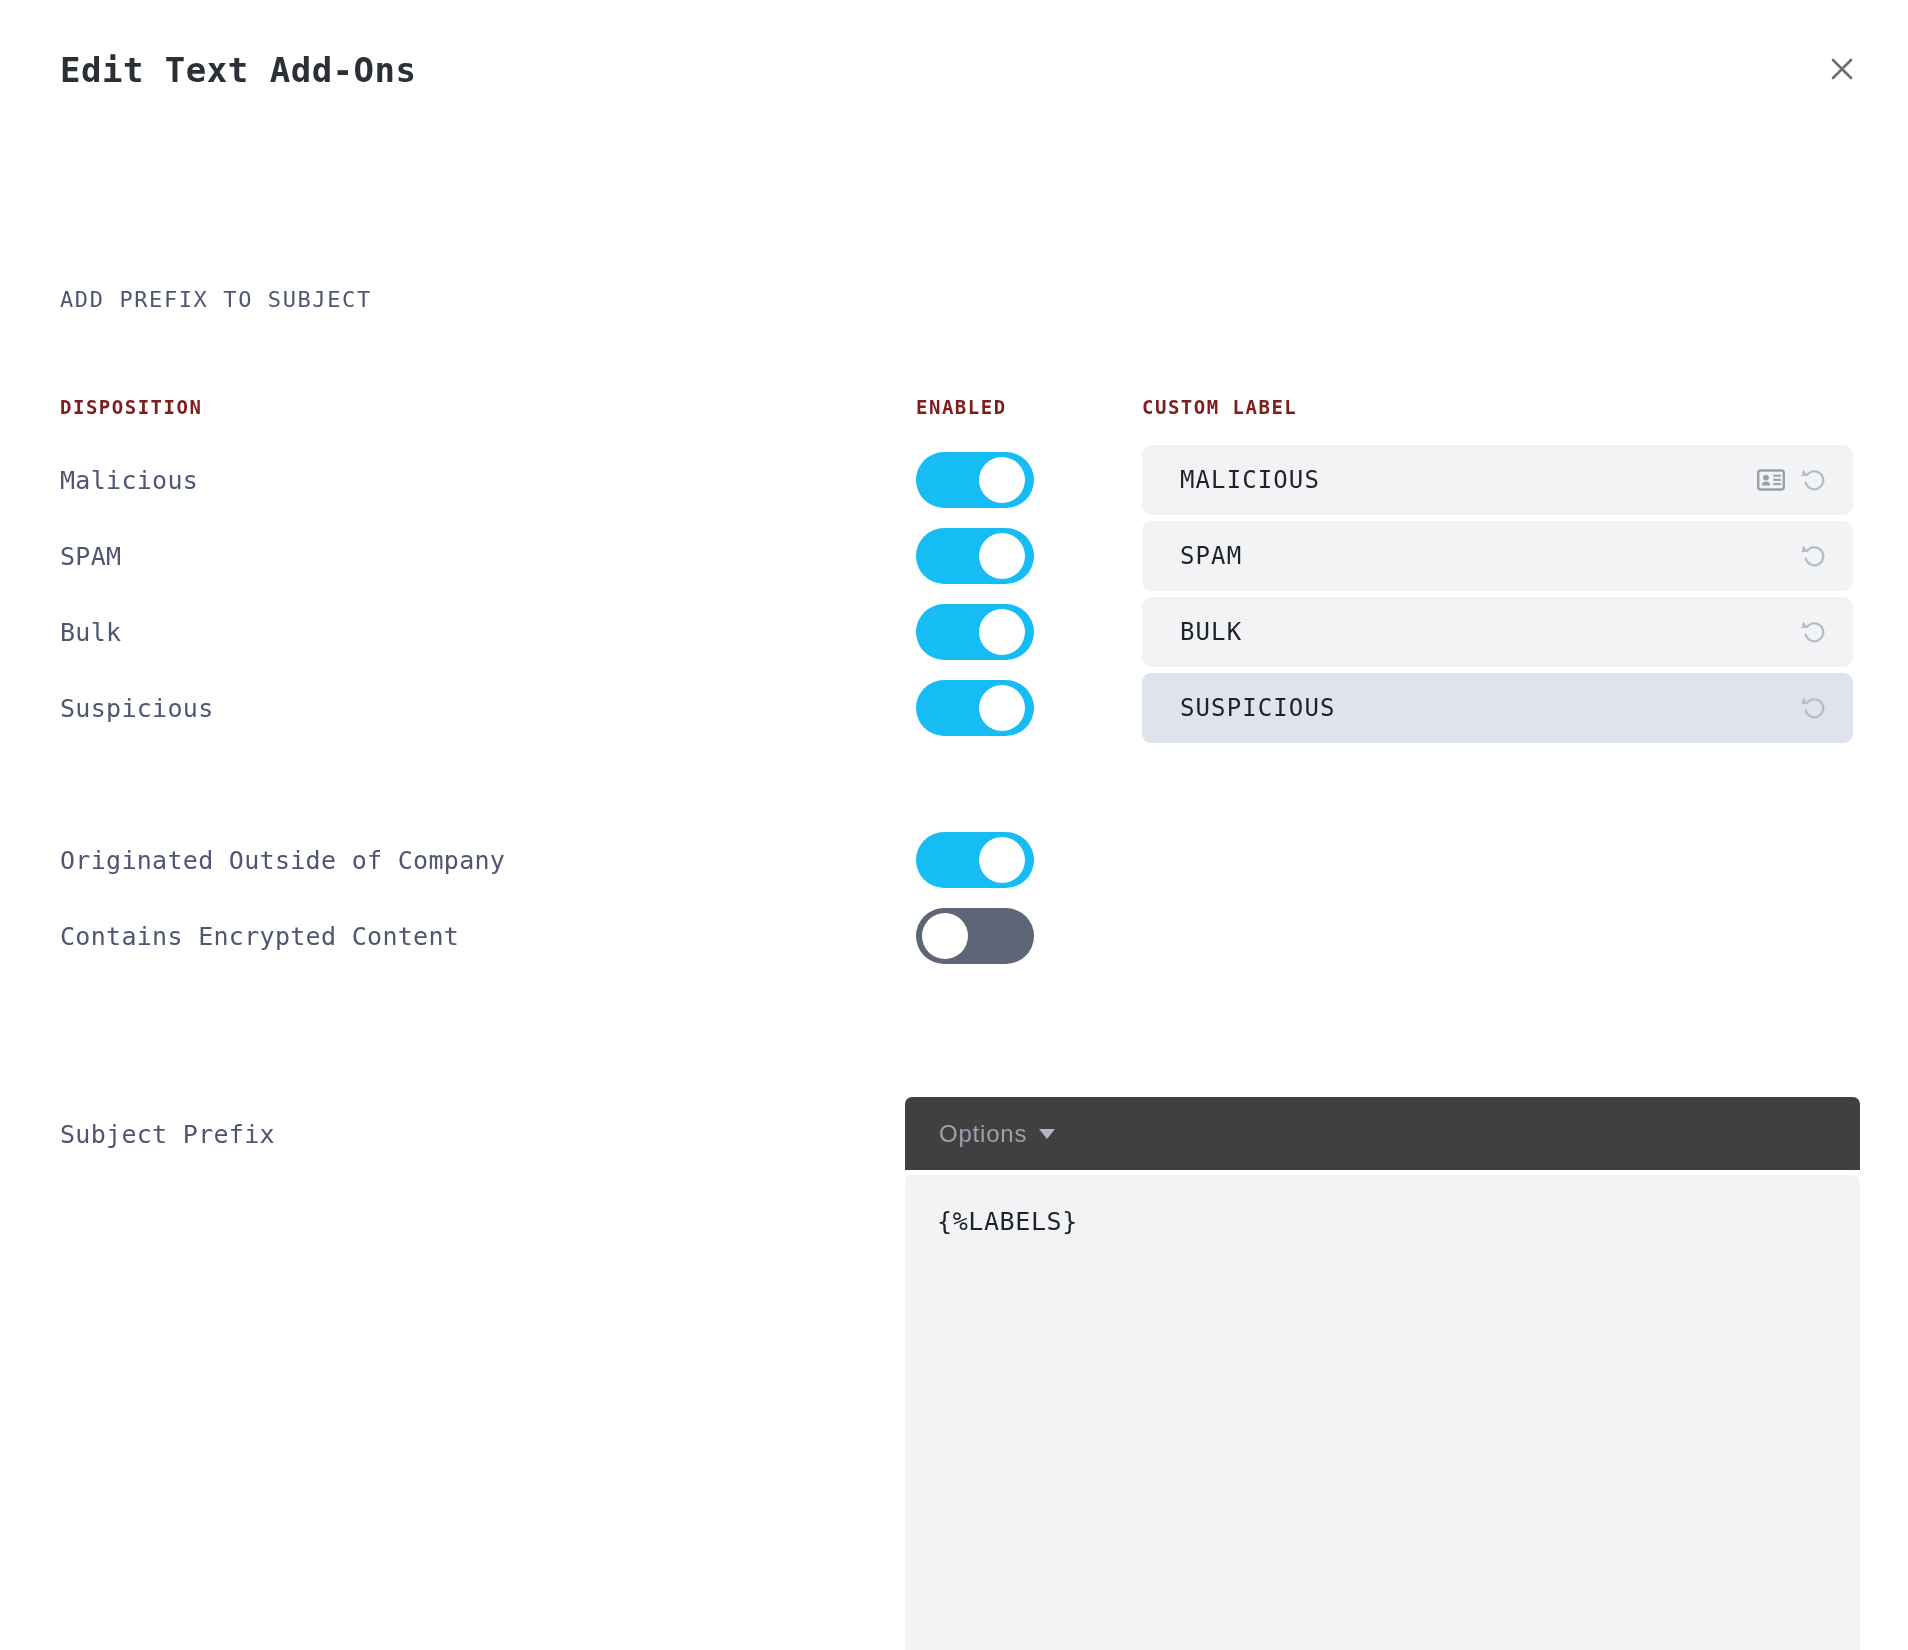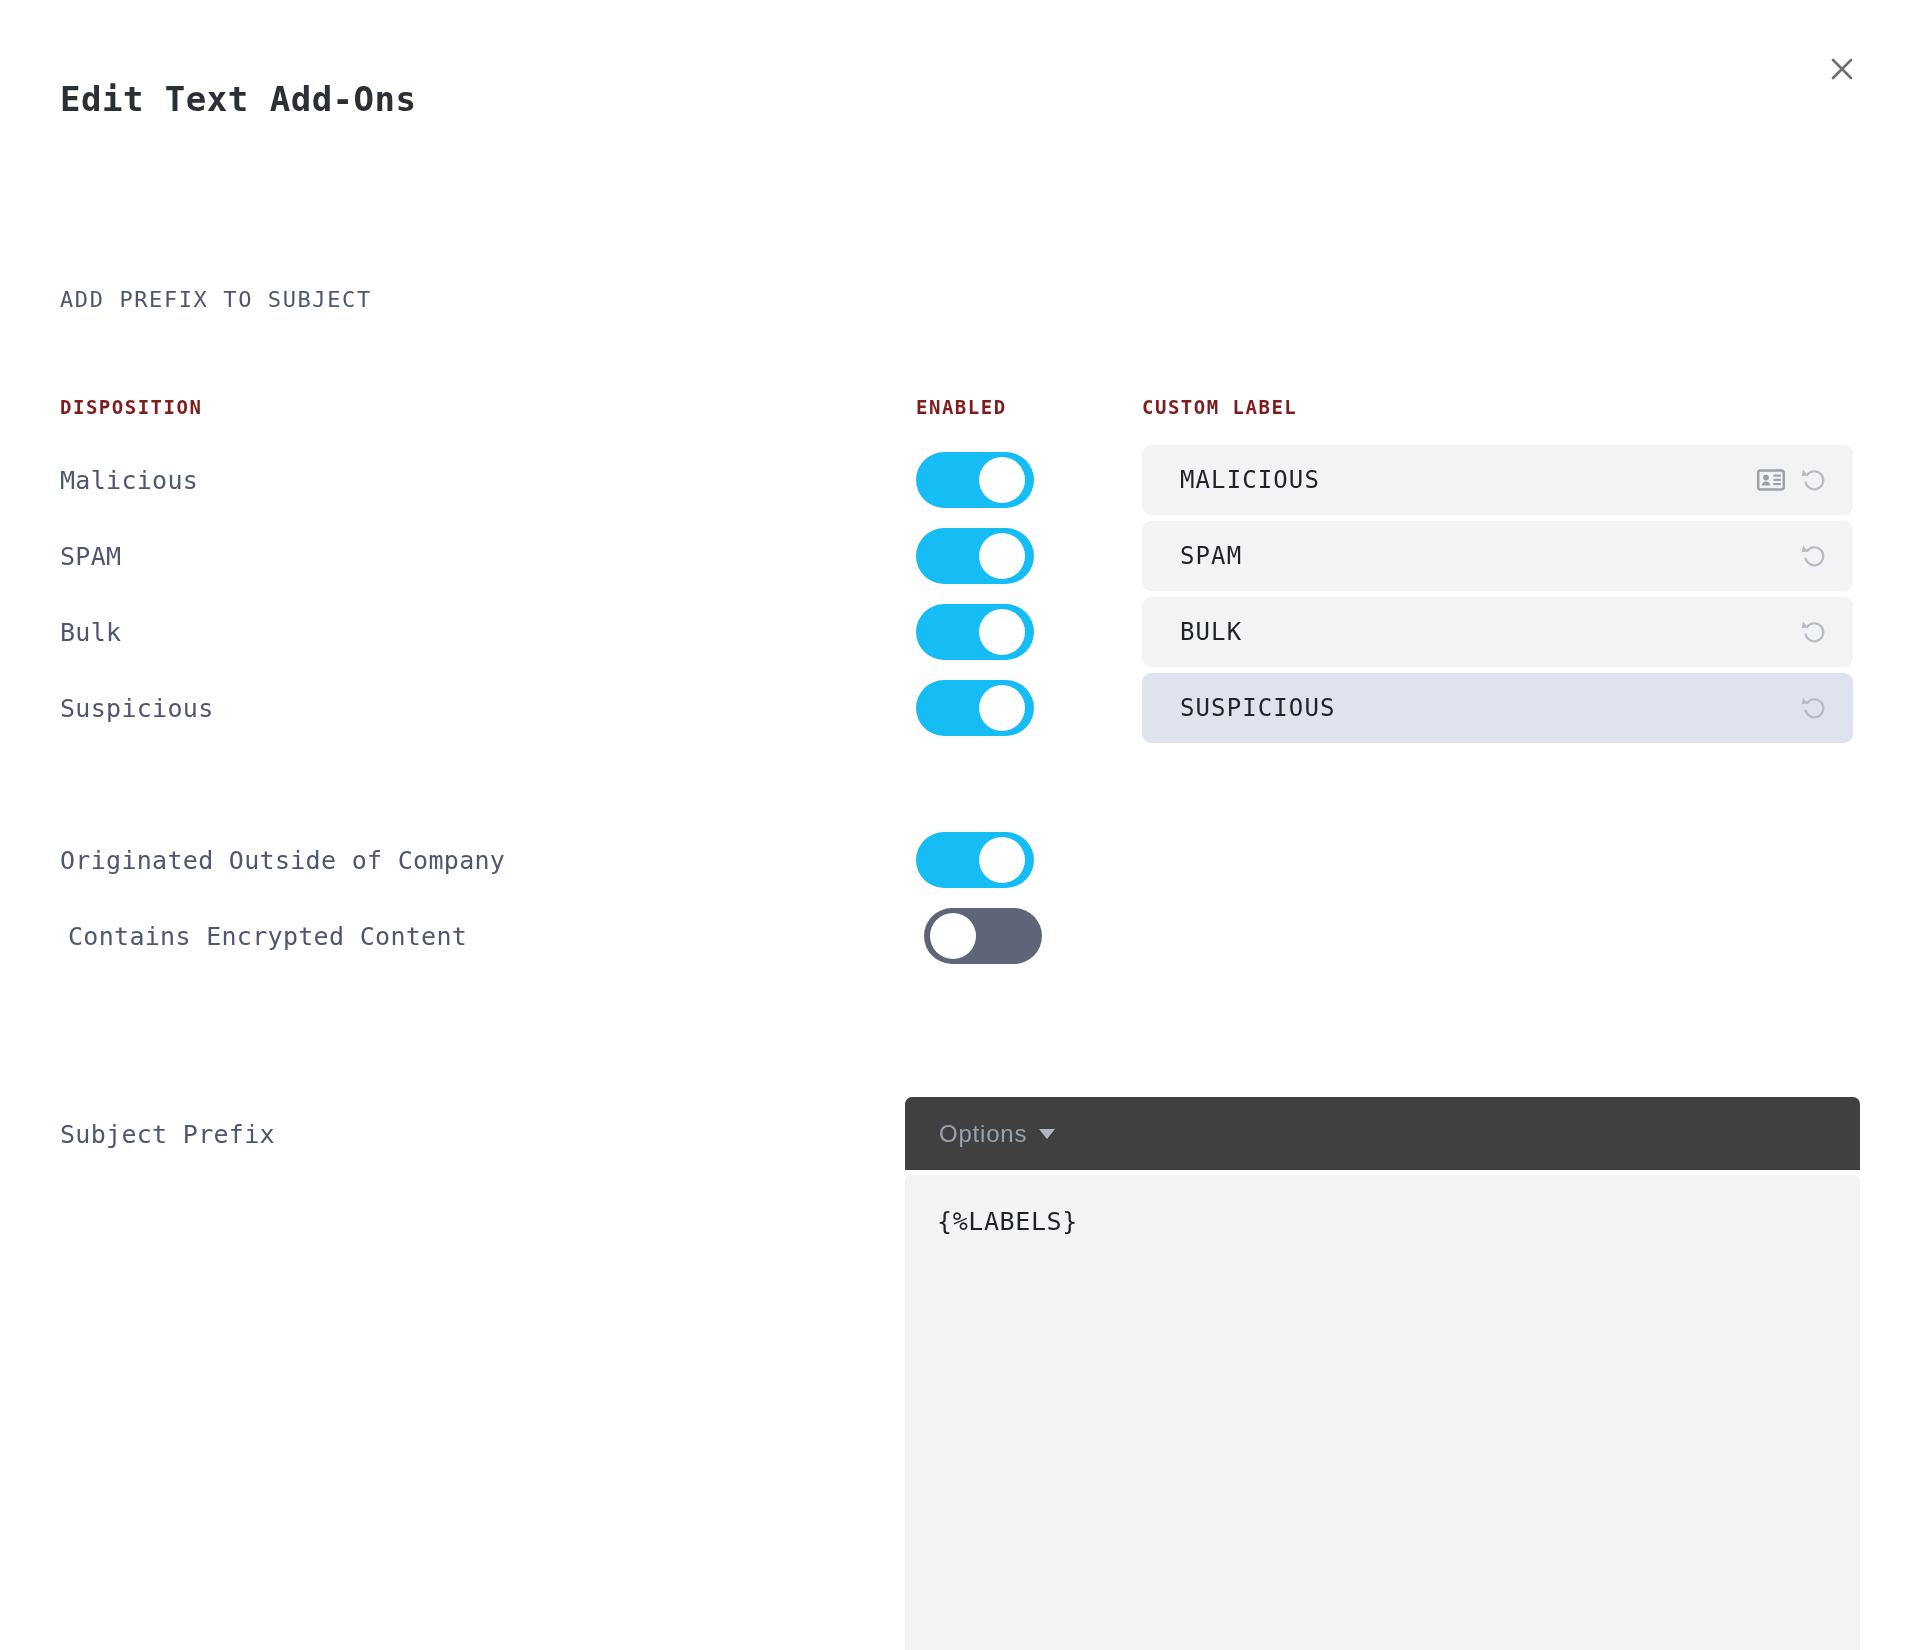--- a/index.html
+++ b/index.html
@@ -16,21 +16,21 @@
     position: relative;
     width: 1908px;
     height: 1650px;
     background: #ffffff;
   }
 
   
   .dialog-title {
     position: absolute;
     left: 60px;
-    top: 79px;
+    top: 50px;
     font-size: 34px;
     font-weight: 700;
     letter-spacing: 0.5px;
     color: #2b2f36;
     white-space: nowrap;
   }
 
   .close-button {
     position: absolute;
     right: 42px;
@@ -327,21 +327,21 @@
             </span>
           </div>
         </div>
       </div>
       <div class="row" style="top: 823px;">
         <div class="row-label">Originated Outside of Company</div>
         <button class="toggle">
           <span class="knob"></span>
         </button>
       </div>
-      <div class="row" style="top: 899px; margin-left: 8px;">
+      <div class="row" style="top: 899px;">
         <div class="row-label">Contains Encrypted Content</div>
         <button class="toggle off">
           <span class="knob"></span>
         </button>
       </div>
     </div>
 
   <div class="subject-prefix-label">Subject Prefix</div>
 
   <div class="options-bar">

